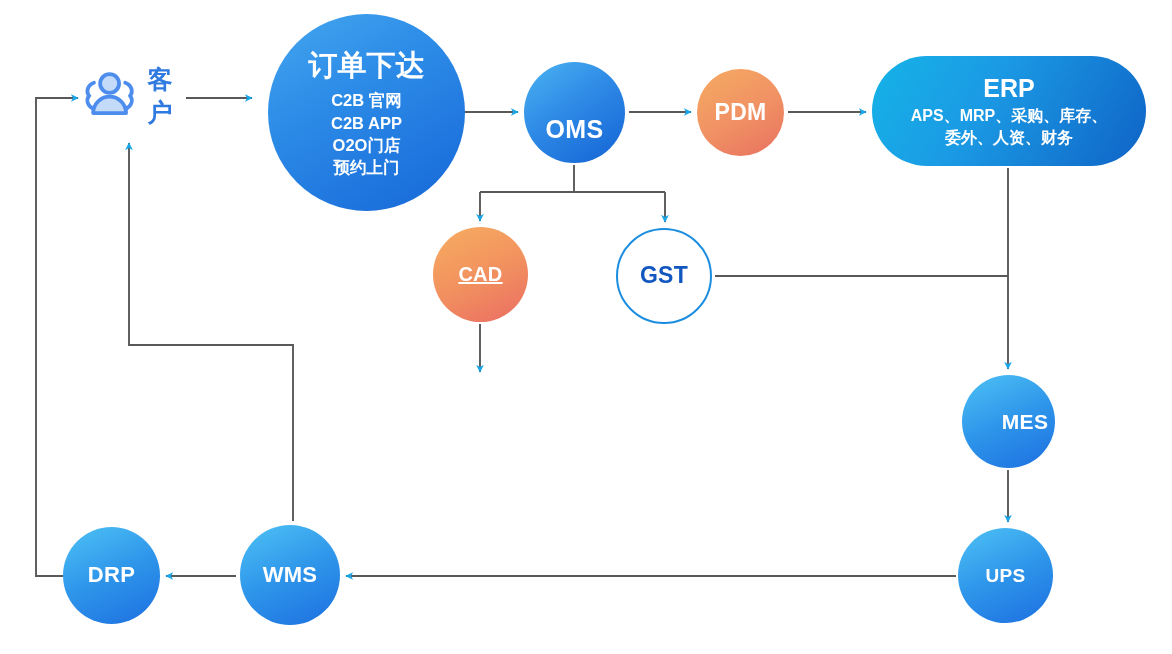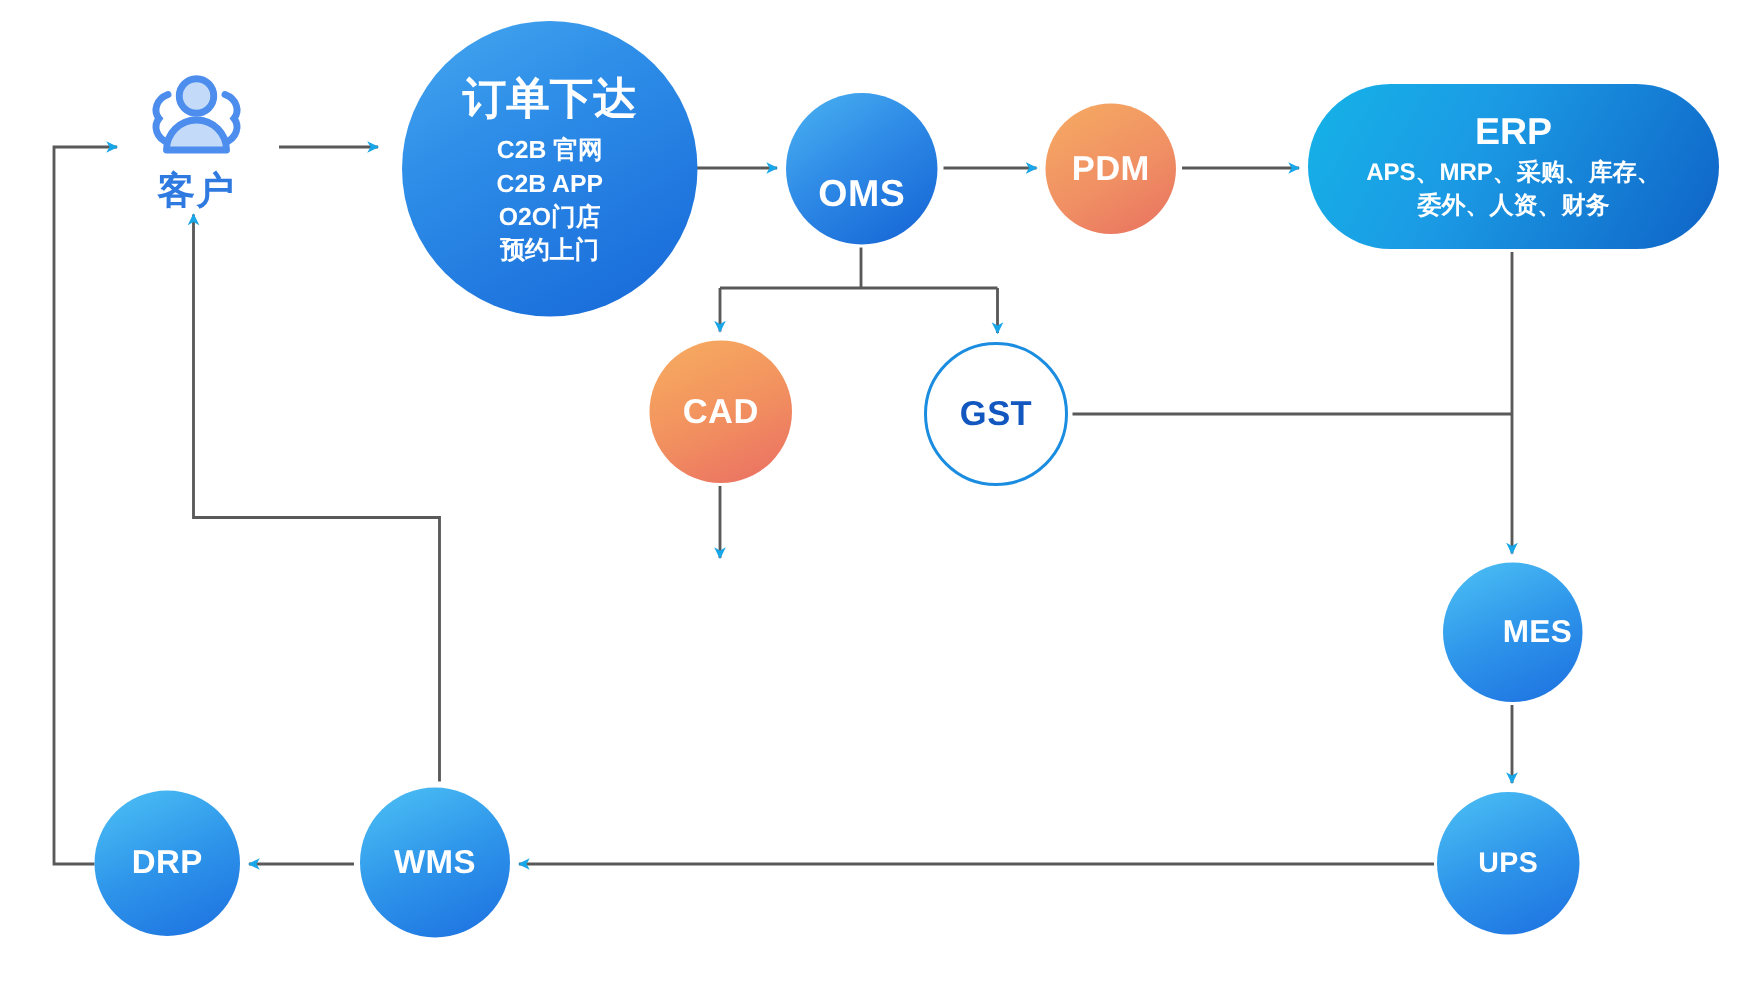--- a/index.html
+++ b/index.html
@@ -28,21 +28,21 @@
     background:linear-gradient(150deg,#f6ab62 0%,#f09064 55%,#e8705f 100%);}
   #n-pdm .lbl{font-size:23px;text-align:center;}
 
   #n-erp{left:872px;top:56px;width:274px;height:110px;border-radius:55px;
     background:linear-gradient(120deg,#15b3e8 0%,#1b9ae4 40%,#0f63c6 100%);}
   #n-erp .title{font-size:25px;color:#fff;font-weight:bold;margin-bottom:2px;}
   #n-erp .sub{font-size:16px;color:#fff;font-weight:bold;line-height:1.32;}
 
   #n-cad{left:433px;top:227px;width:95px;height:95px;
     background:linear-gradient(155deg,#f7ad60 0%,#f2925f 50%,#ea6d63 100%);}
-  #n-cad .lbl{font-size:23px;}
+  #n-cad .lbl{font-size:20px;text-decoration:underline;}
 
   #n-gst{left:616px;top:228px;width:96px;height:96px;background:#ffffff;
     border:2.4px solid #1b8de0;text-align:right;}
   #n-gst .lbl{color:#1257c0;font-size:23px;}
 
   #n-cam{left:435px;top:378px;width:88px;height:88px;
     background:linear-gradient(160deg,#2ec0ef 0%,#22a3ea 45%,#1575dd 100%);}
   #n-cam .lbl{font-size:21px;}
 
   #n-mes{left:962px;top:375px;width:93px;height:93px;
@@ -56,21 +56,21 @@
   #n-wms{left:240px;top:525px;width:100px;height:100px;
     background:linear-gradient(155deg,#4ec2f5 0%,#2e95ea 50%,#1c6fe0 100%);}
   #n-wms .lbl{font-size:22px;}
 
   #n-drp{left:63px;top:527px;width:97px;height:97px;
     background:linear-gradient(155deg,#4ec2f5 0%,#2e95ea 50%,#1c6fe0 100%);}
   #n-drp .lbl{font-size:22px;}
 
   
   #n-customer{left:80px;top:45px;width:102px;height:100px;
-    flex-direction:column;}
+    flex-direction:row;}
   #n-customer .cust-label{color:#2f7ae0;font-size:25px;font-weight:bold;
     margin-top:1px;letter-spacing:1px;}
 </style>
 </head>
 <body>
 
 <div id="stage">
 
   <svg id="wires" viewBox="0 0 1172 654">
     <defs>

